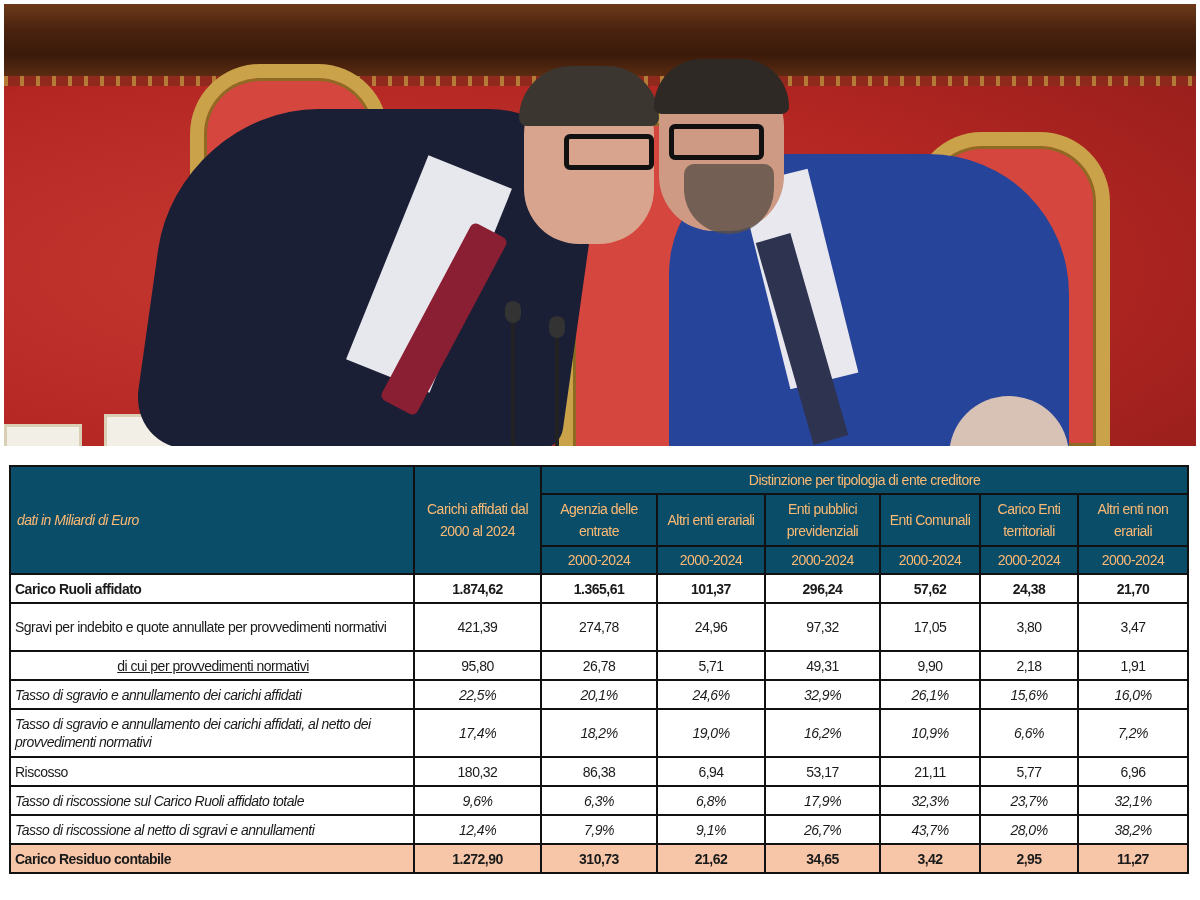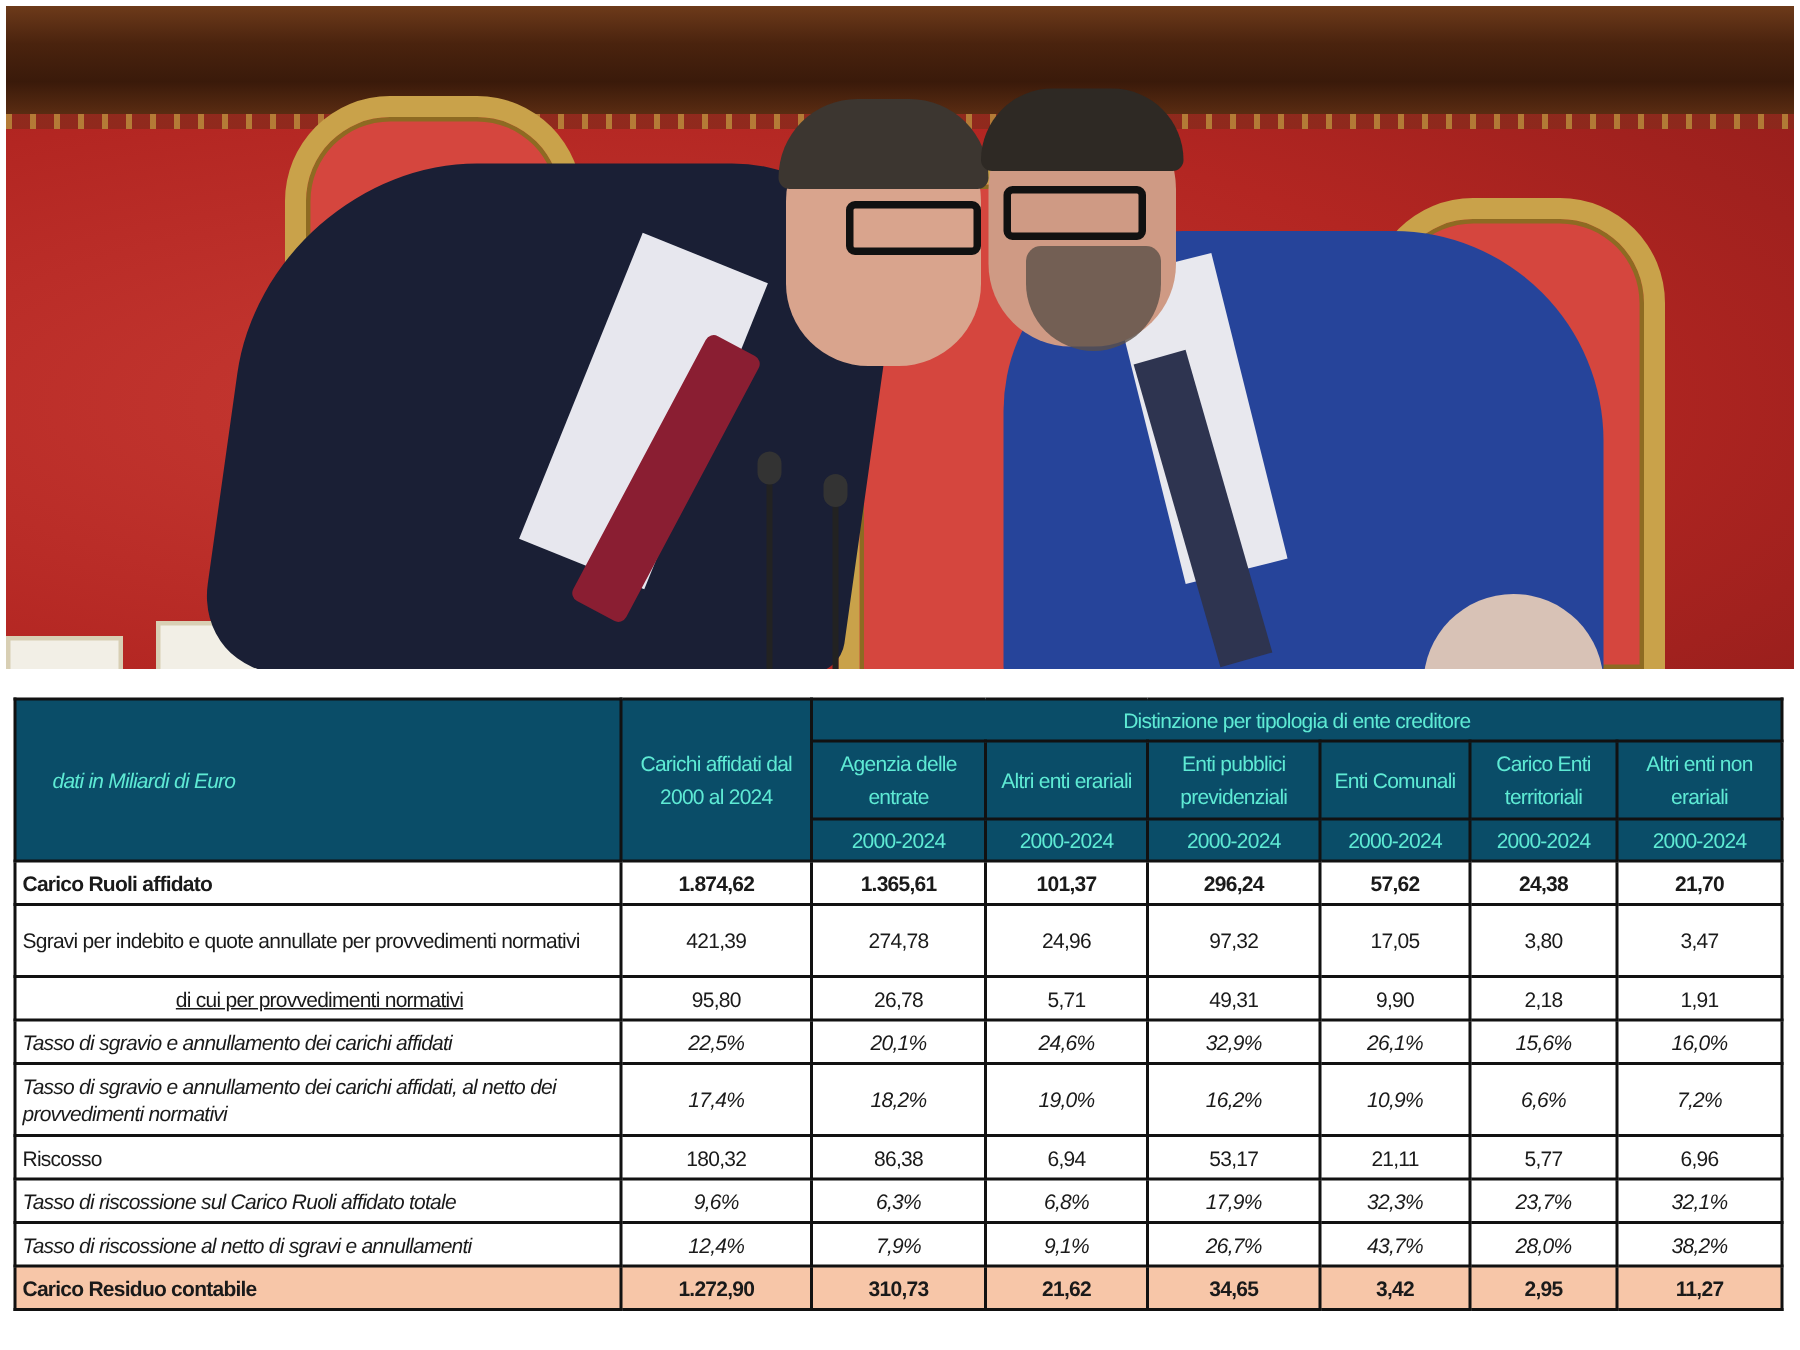--- a/index.html
+++ b/index.html
@@ -39,22 +39,22 @@
   .mic.m2 { left: 551px; top: 330px; height: 115px; }
   .desk-card { position: absolute; background: #f2efe6; border: 3px solid #d8cfb4; }
   .desk-card.c1 { left: 0; top: 420px; width: 72px; height: 26px; }
   .desk-card.c2 { left: 100px; top: 410px; width: 82px; height: 36px; }
   .bald-head { position: absolute; left: 945px; top: 392px; width: 120px; height: 70px; background: #d8c2b6; border-radius: 60px 60px 0 0; }
 
   
   .table-wrap { position: absolute; left: 9px; top: 465px; width: 1178px; }
   table { border-collapse: collapse; width: 1178px; table-layout: fixed; font-family: "Liberation Sans", sans-serif; letter-spacing: -0.5px; }
   th, td { border: 2px solid #111; padding: 0 3px; text-align: center; vertical-align: middle; font-size: 14px; color: #1a1a1a; }
-  th { background: #0a4d68; color: #5eead4; font-weight: normal; line-height: 22px; }
-  th.corner { text-align: left; font-style: italic; padding-left: 24px; margin-top: 28px; }
+  th { background: #0a4d68; color: #fdba74; font-weight: normal; line-height: 22px; }
+  th.corner { text-align: left; font-style: italic; padding-left: 6px; margin-top: 28px; }
   th.group { height: 26px; }
   th.sub { height: 26px; }
   td.label { text-align: left; padding-left: 4px; line-height: 18px; margin-left: 34px; }
   td.label.right { text-align: center; padding-right: 2px; text-decoration: underline; }
   tr.bold td { font-weight: bold; }
   tr.italic td { font-style: italic; }
   tr.residuo td { background: #f7c6a8; font-weight: bold; }
   tr.h30 td { height: 27px; }
   tr.h46 td { height: 46px; }
 </style>

